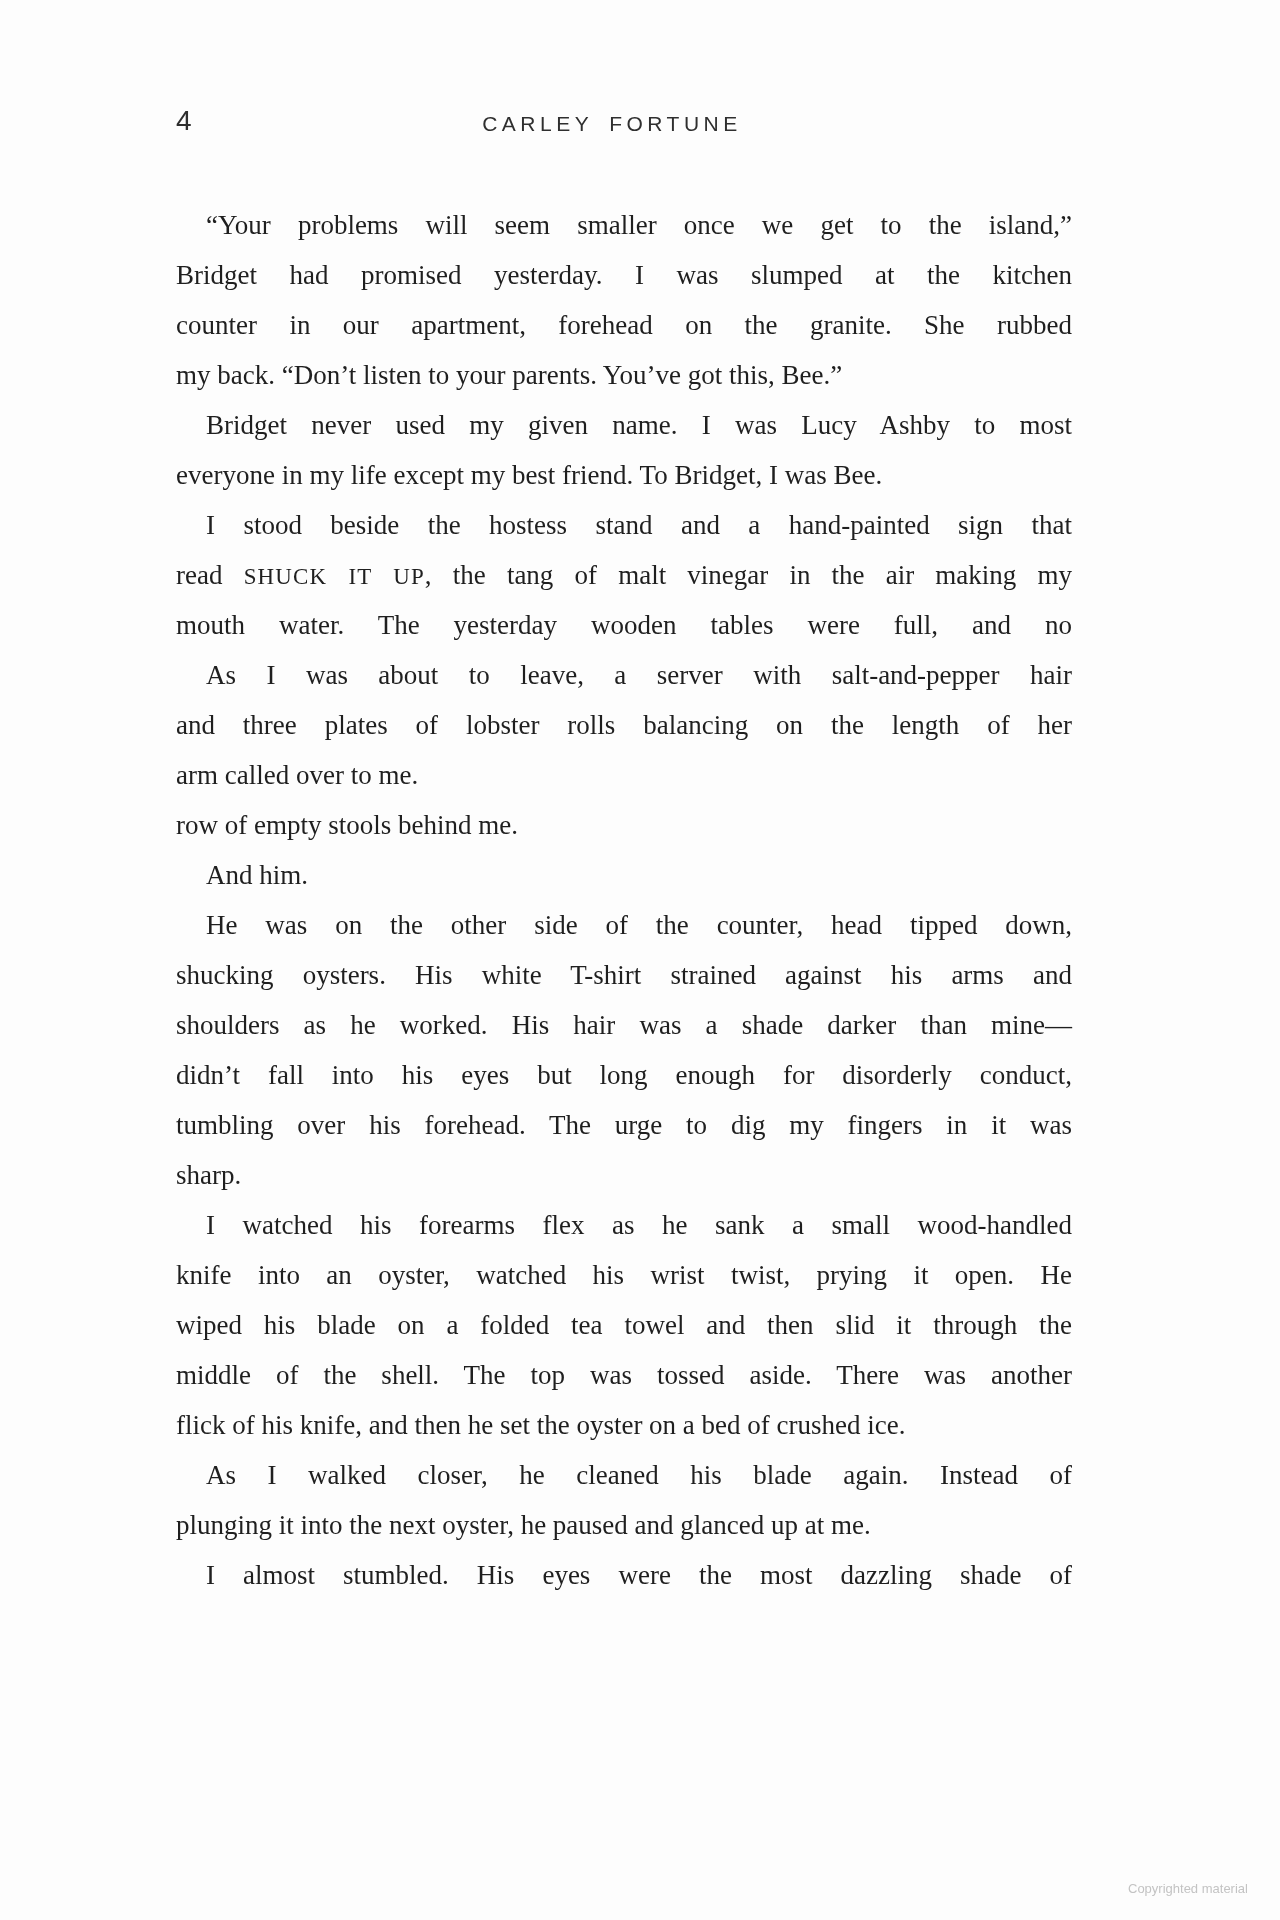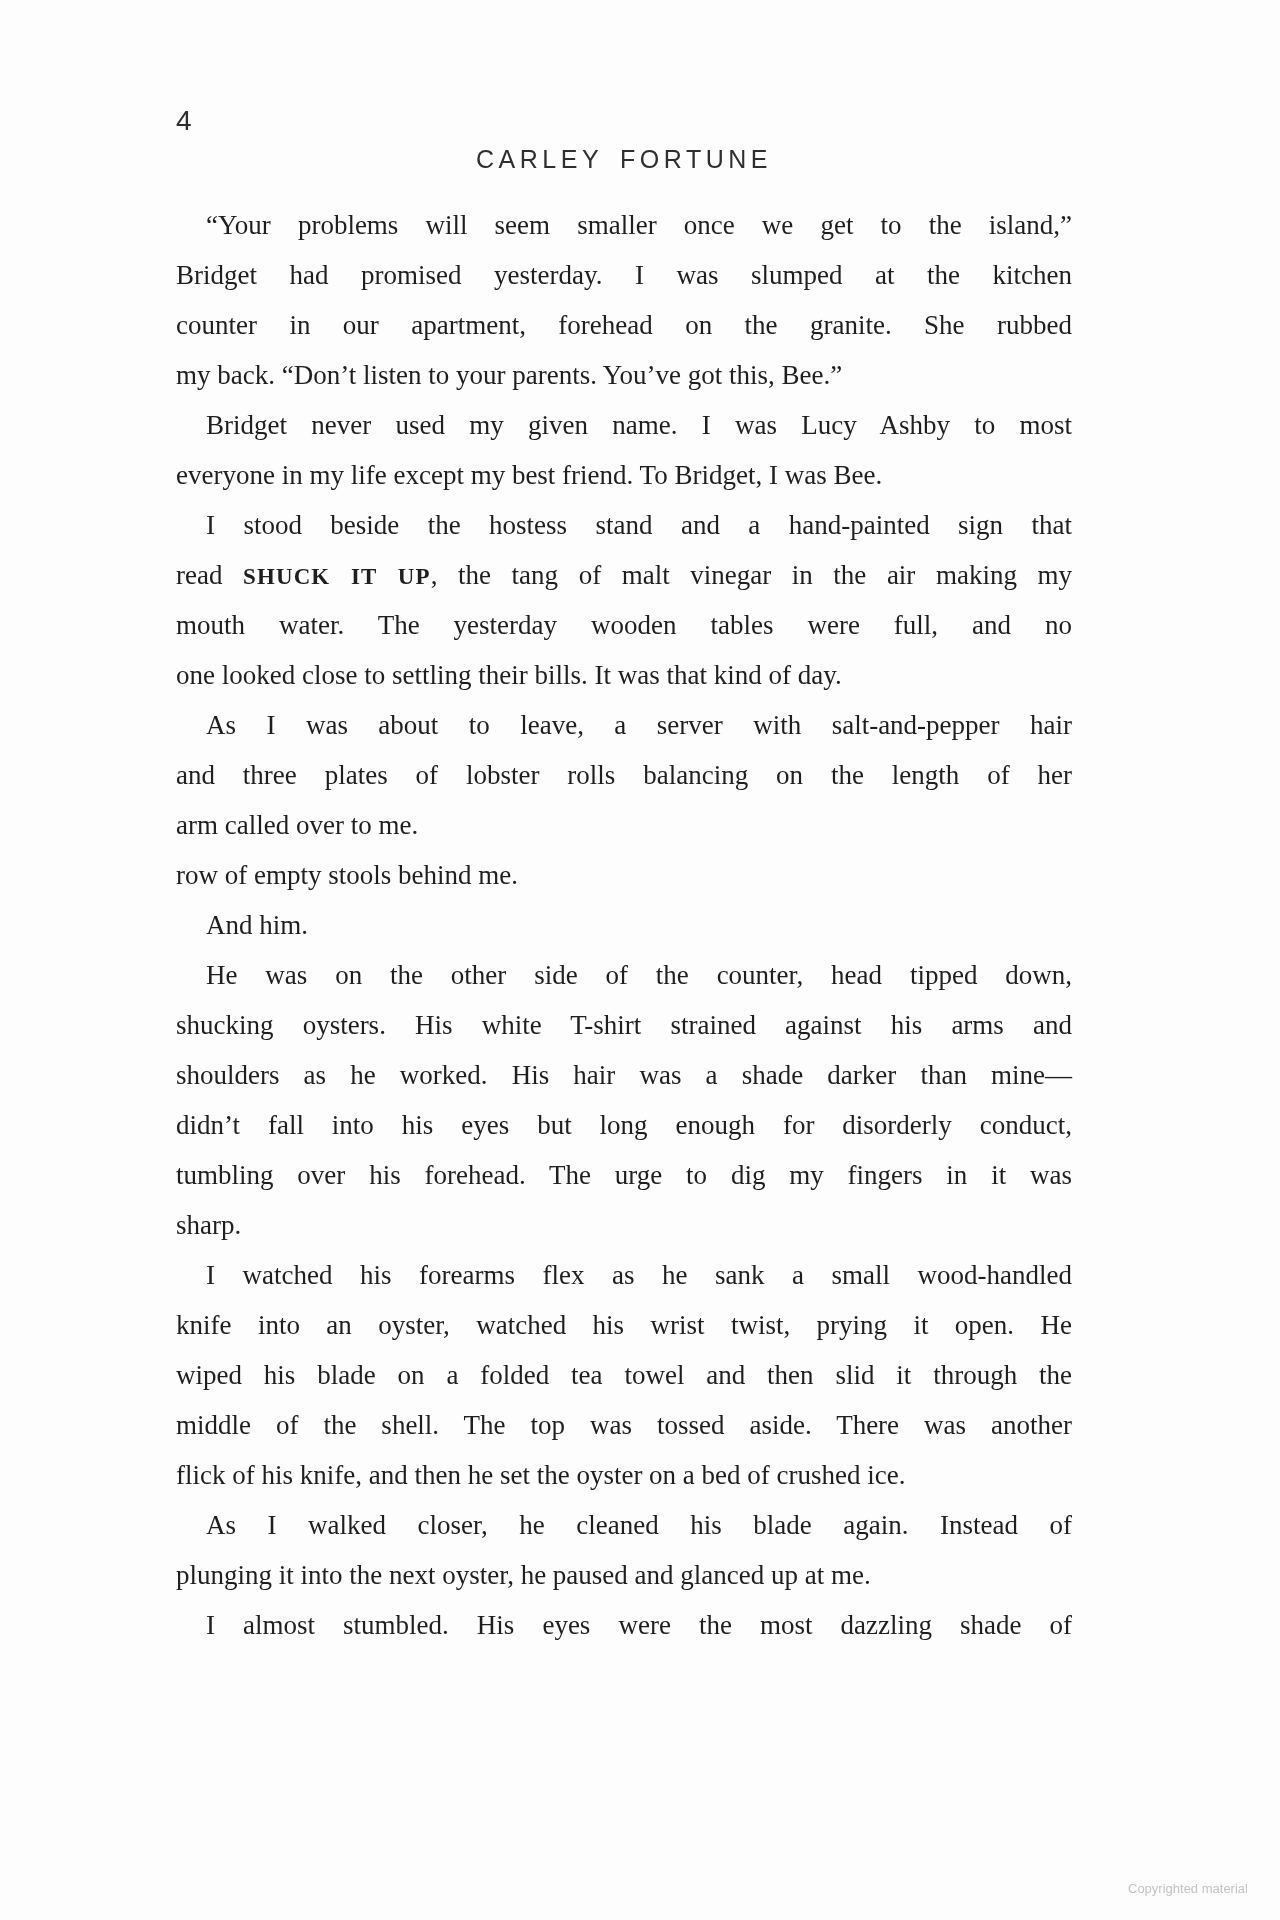--- a/index.html
+++ b/index.html
@@ -22,33 +22,32 @@
     left: 176px;
     top: 106px;
     font-family: "Liberation Sans", sans-serif;
     font-size: 28px;
     font-weight: 400;
     color: #2e2e2e;
     line-height: 30px;
   }
   .running-head {
     position: absolute;
-    left: 176px;
+    left: 164px;
     top: 110px;
     width: 896px;
     text-align: center;
     font-family: "Liberation Sans", sans-serif;
-    font-size: 25px;
+    font-size: 21px;
     font-weight: 400;
     letter-spacing: 4.5px;
     word-spacing: 6px;
     color: #2f2f2f;
     line-height: 28px;
     white-space: nowrap;
-    margin-top: 35px;
   }
   .page-text {
     position: absolute;
     left: 176px;
     top: 200px;
     width: 896px;
     font-family: "Liberation Serif", "DejaVu Serif", serif;
     font-size: 27px;
     color: #1f1f1f;
   }
@@ -59,21 +58,20 @@
     text-align: justify;
     text-align-last: justify;
     white-space: normal;
     overflow: visible;
   }
   .line.last { text-align-last: left; }
   .line.indent { padding-left: 30px; }
   .sc {
     font-size: 0.85em;
     letter-spacing: 0.05em;
-    font-weight: bold;
   }
   .watermark {
     position: absolute;
     left: 1128px;
     top: 1880px;
     font-family: "Liberation Sans", sans-serif;
     font-size: 13px;
     color: #c3c3c3;
     line-height: 18px;
   }
@@ -93,21 +91,20 @@
         <div class="line last">my back. “Don’t listen to your parents. You’ve got this, Bee.”</div>
       </div>
       <div class="para">
         <div class="line indent">Bridget never used my given name. I was Lucy Ashby to most</div>
         <div class="line last">everyone in my life except my best friend. To Bridget, I was Bee.</div>
       </div>
       <div class="para">
         <div class="line indent">I stood beside the hostess stand and a hand-painted sign that</div>
         <div class="line">read <span class="sc">SHUCK IT UP</span>, the tang of malt vinegar in the air making my</div>
         <div class="line">mouth water. The yesterday wooden tables were full, and no</div>
-        <div class="line last">one looked close to settling their bills. It was that kind of day.</div>
       </div>
       <div class="para">
         <div class="line indent">As I was about to leave, a server with salt-and-pepper hair</div>
         <div class="line">and three plates of lobster rolls balancing on the length of her</div>
         <div class="line last">arm called over to me.</div>
       </div>
       <div class="para">
         <div class="line last">row of empty stools behind me.</div>
       </div>
       <div class="para">

